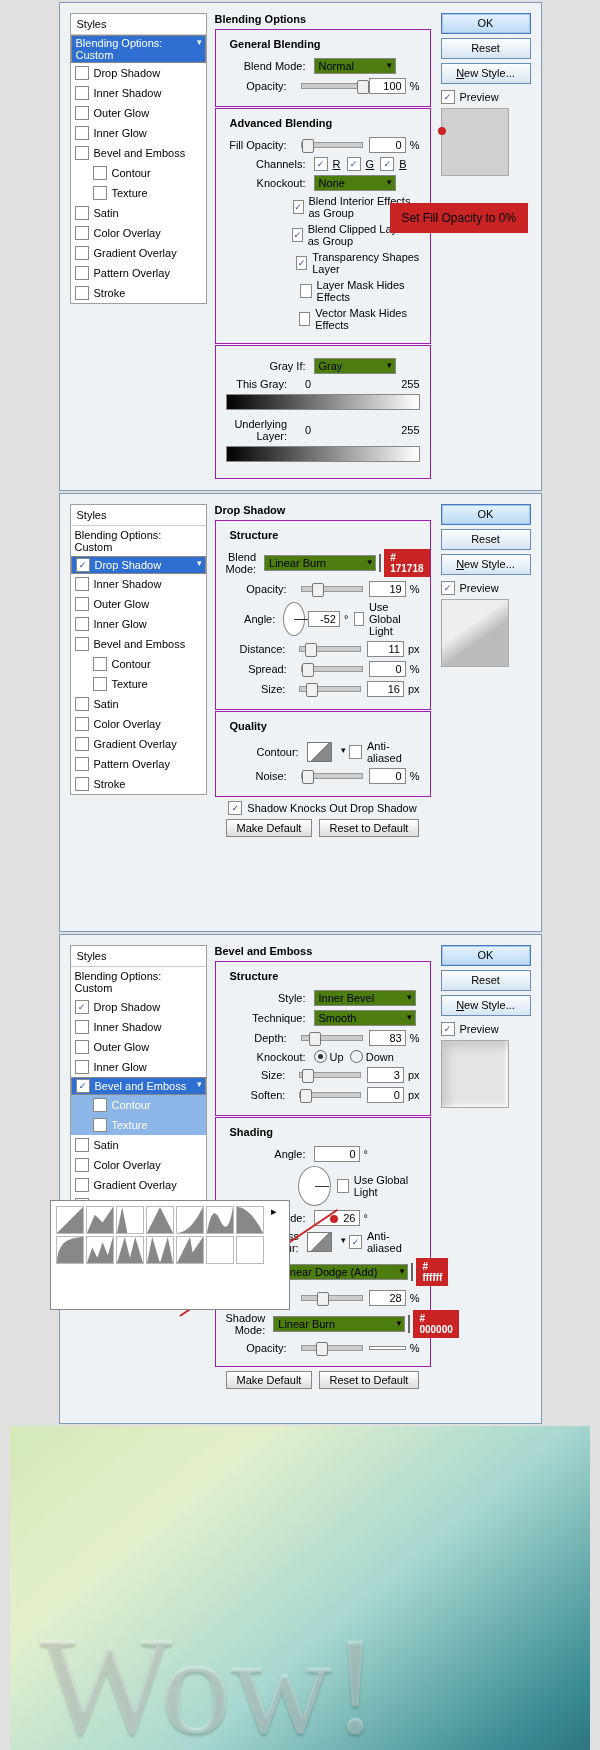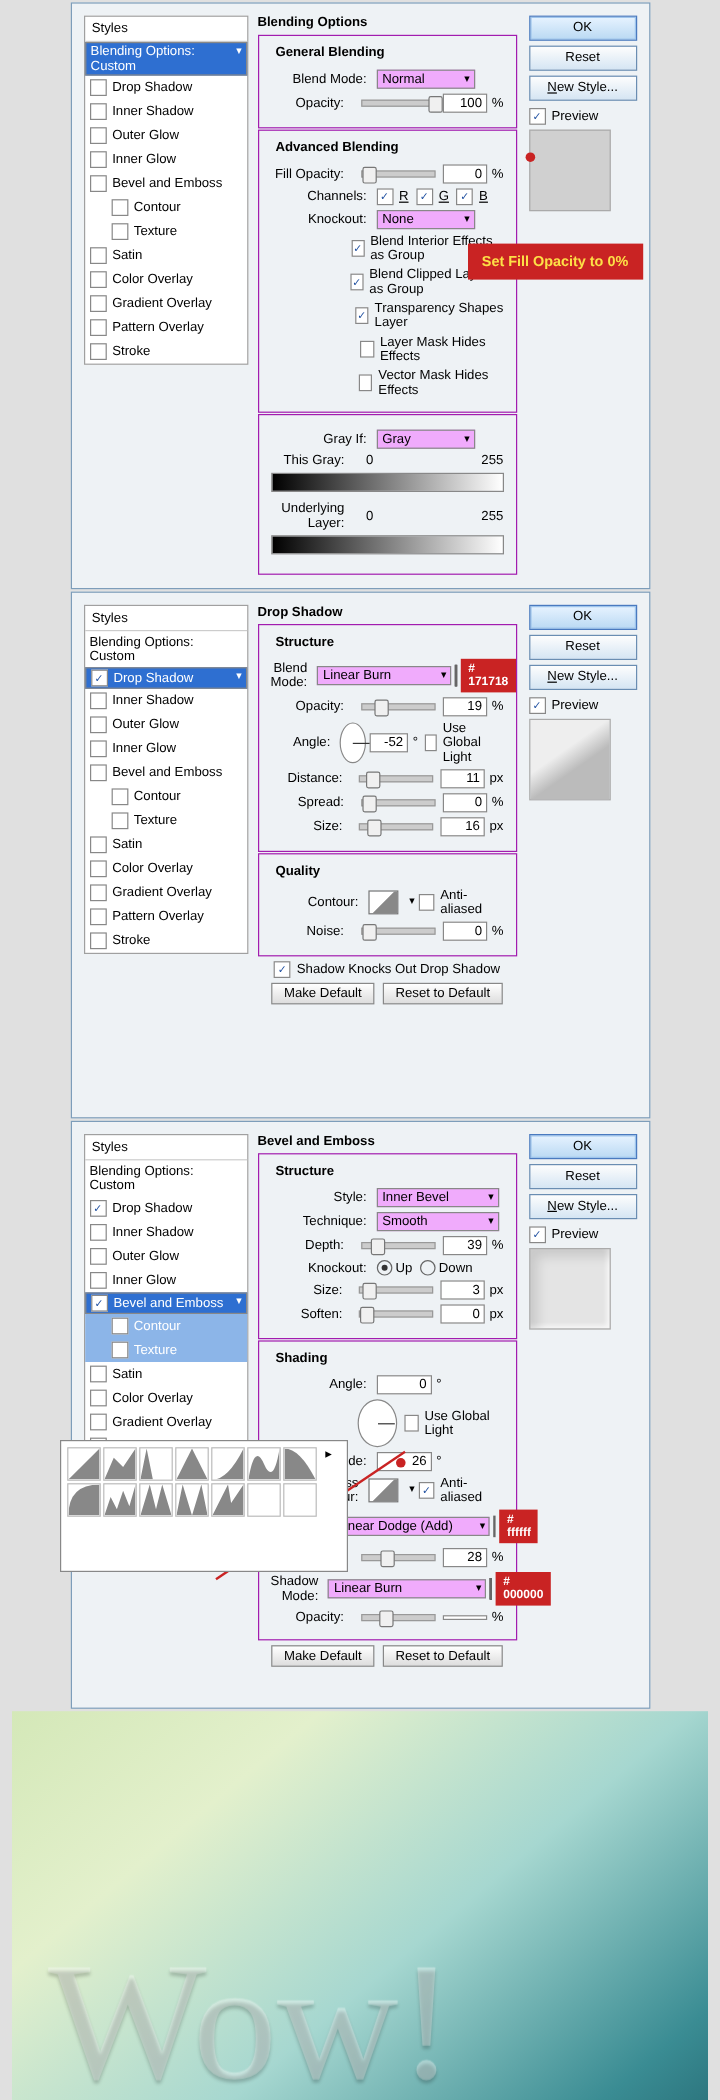--- a/index.html
+++ b/index.html
@@ -15,31 +15,31 @@
 .main{margin-left:145px;margin-right:100px}
 .btns{position:absolute;right:10px;top:10px;width:90px}
 .btn{display:block;width:88px;height:19px;border:1px solid #6a8db2;background:linear-gradient(#fdfdfd,#d5e5f3);margin-bottom:4px;text-align:center;line-height:18px;font-size:11px}
 .btn.primary{background:linear-gradient(#e7f3ff,#bad9f3);border:1px solid #4a7abf;box-shadow:0 0 0 1px #9fc5ec inset}
 .prevbox{margin-top:6px;display:flex;align-items:center}
 .prevswatch{width:66px;height:66px;border:1px solid #aaa;background:#d0d0d0;margin-top:4px}
 .fs{border:1px solid #a21caf;margin-bottom:1px;padding:8px 10px 8px}
 .fslabel{font-size:11px;font-weight:bold;margin:-14px 0 4px 0;background:#eef2f5;display:inline-block;padding:0 4px}
 .row{display:flex;align-items:center;margin:4px 0}
 .lbl{width:80px;text-align:right;margin-right:8px}
-.sel{border:1px solid #888;background:#f0abfc;padding:1px 16px 1px 4px;min-width:60px;position:relative;font-size:11px}
+.sel{border:1px solid #888;background:#4d7c0f;padding:1px 16px 1px 4px;min-width:60px;position:relative;font-size:11px}
 .sel::after{content:"▾";position:absolute;right:3px;top:1px;font-size:9px}
 .slider{height:4px;background:#ccc;border:1px solid #999;flex:1;margin:0 6px;position:relative;min-width:60px}
 .knob{position:absolute;top:-4px;width:10px;height:12px;background:#f0f0f0;border:1px solid #777;border-radius:2px}
 .num{width:38px;border:1px solid #888;background:#fff;text-align:right;padding:1px 3px;font-size:11px}
 .unit{margin-left:4px}
 .grad{height:14px;background:linear-gradient(to right,#000,#fff);border:1px solid #888;margin:2px 0 8px}
 .minibtn{border:1px solid #888;background:linear-gradient(#fff,#ddd);padding:2px 10px;font-size:11px}
 .swatch{width:38px;height:16px;border:1px solid #666}
 .tag{background:#c92323;color:#fff;font-size:10px;font-weight:bold;padding:3px 6px;display:inline-block}
-.callout{background:#c92323;color:#fde047;font-weight:bold;font-size:12px;padding:8px 12px;position:absolute}
+.callout{background:#c92323;color:#000000;font-weight:normal;font-size:12px;padding:8px 12px;position:absolute}
 .dial{width:32px;height:32px;border:1px solid #888;border-radius:50%;background:#fff;position:relative;display:inline-block}
 .dial::after{content:"";position:absolute;left:50%;top:50%;width:14px;height:1px;background:#333;transform-origin:left center}
 .thumbgrid{width:230px;border:1px solid #888;background:#fff;position:absolute;padding:4px}
 .thumbgrid .r{display:flex}
 .th{width:26px;height:26px;border:1px solid #bbb;margin:1px;background:#fff;position:relative;overflow:hidden}
 .th svg{width:100%;height:100%}
 .finalimg{width:580px;height:380px;margin:2px auto;background:linear-gradient(140deg,#d4e8b8 0%,#e3f0cc 25%,#a6d7d0 55%,#3a8c93 85%,#236670 100%);position:relative;overflow:hidden}
 .wow{position:absolute;left:30px;bottom:40px;font-size:140px;font-family:'Brush Script MT',cursive;color:rgba(255,255,255,0.18);text-shadow:0 2px 3px rgba(0,0,0,0.2),0 -1px 1px rgba(255,255,255,0.25)}
 .radio{width:11px;height:11px;border:1px solid #666;border-radius:50%;margin-right:3px;display:inline-block;vertical-align:middle}
 .radio.on::after{content:"";display:block;width:5px;height:5px;background:#333;border-radius:50%;margin:3px}
@@ -409,21 +409,21 @@
         </div>
    <div class="row">
           <span class="lbl">Technique:</span>
           <span class="sel" style="min-width:80px">Smooth</span>
         </div>
    <div class="row">
           <span class="lbl">Depth:</span>
           <div class="slider">
             <div class="knob" style="left:12%"></div>
           </div>
-          <span class="num">39</span>
+          <span class="num">83</span>
           <span class="unit">%</span>
         </div>
    <div class="row"><span class="lbl">Knockout:</span><span class="radio on"></span><span>Up</span>&nbsp;&nbsp;<span class="radio"></span><span>Down</span></div>
    <div class="row">
           <span class="lbl">Size:</span>
           <div class="slider">
             <div class="knob" style="left:2%"></div>
           </div>
           <span class="num">3</span>
           <span class="unit">px</span>

